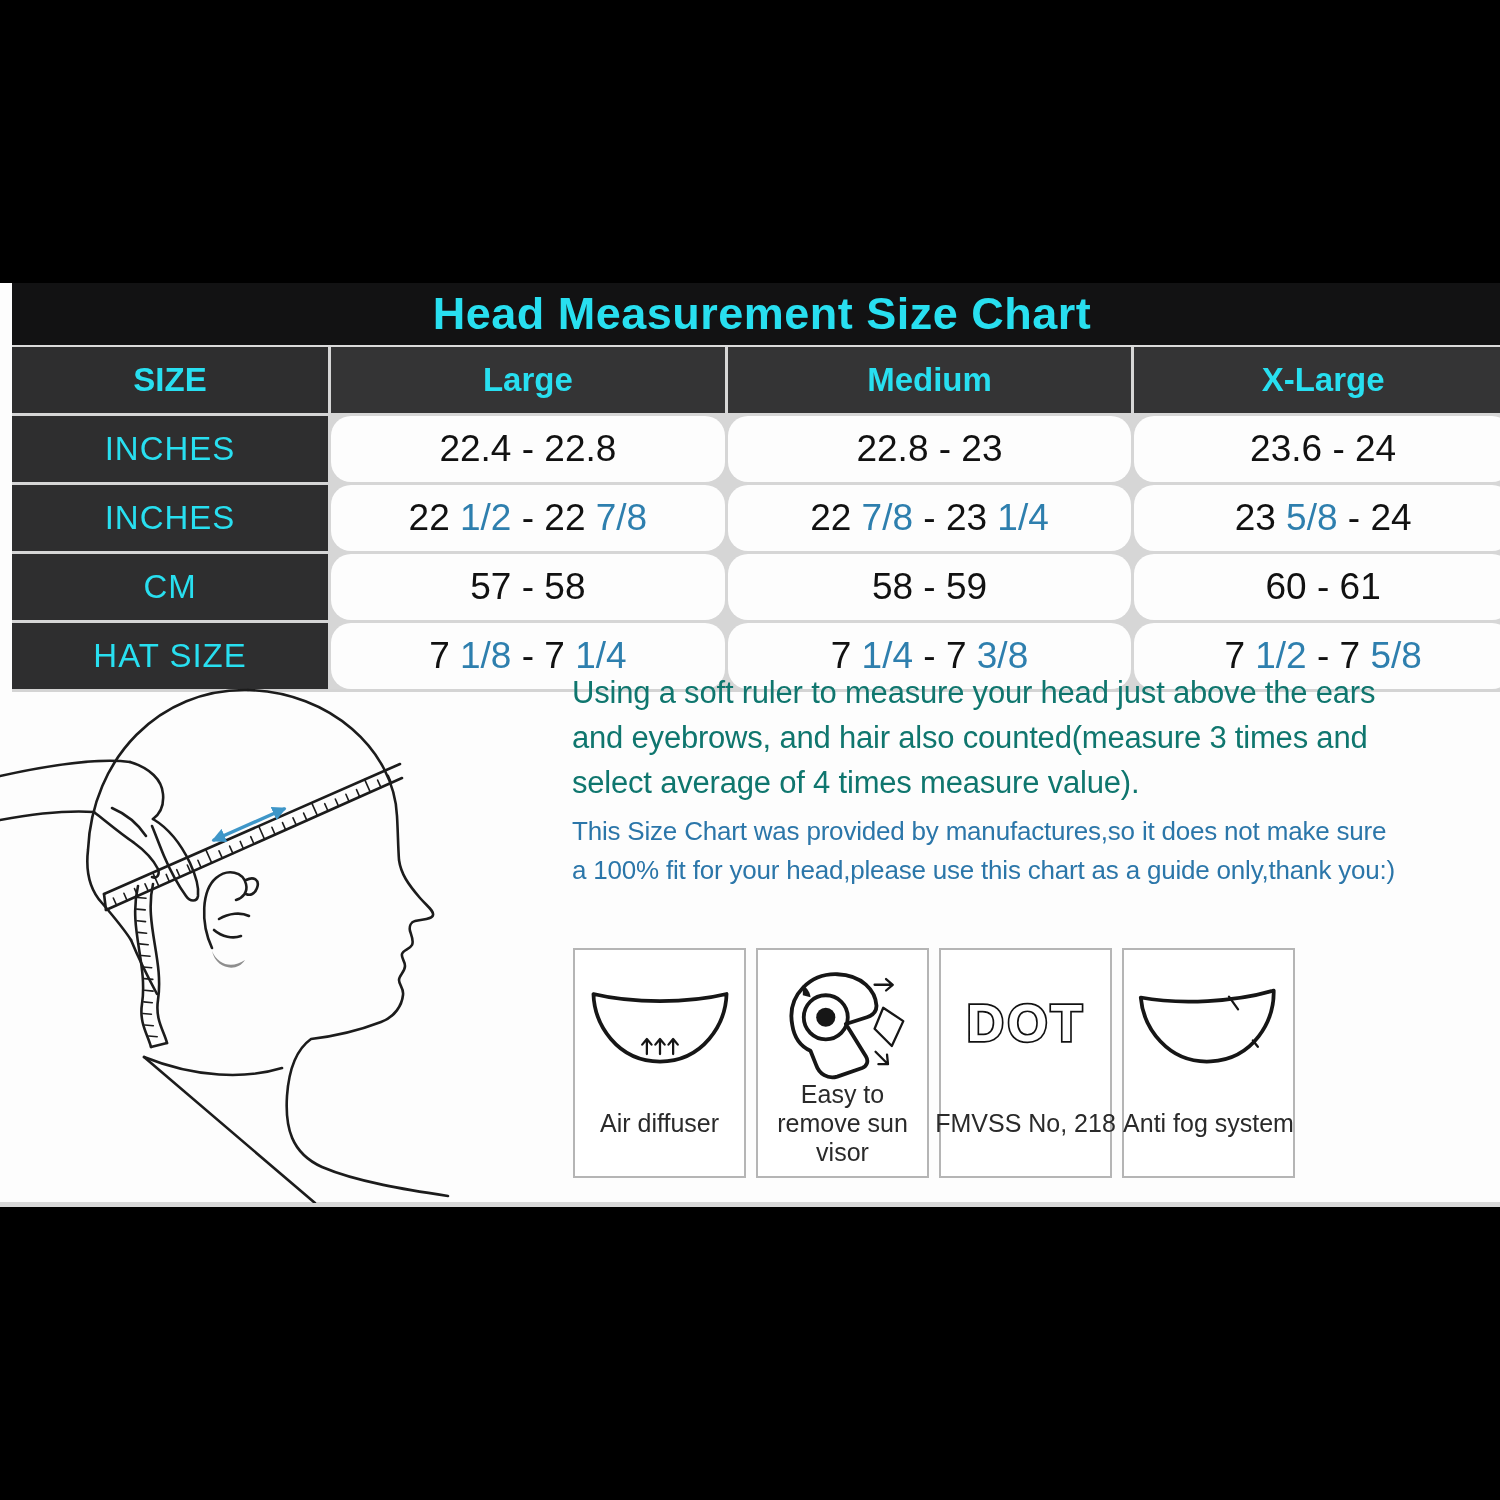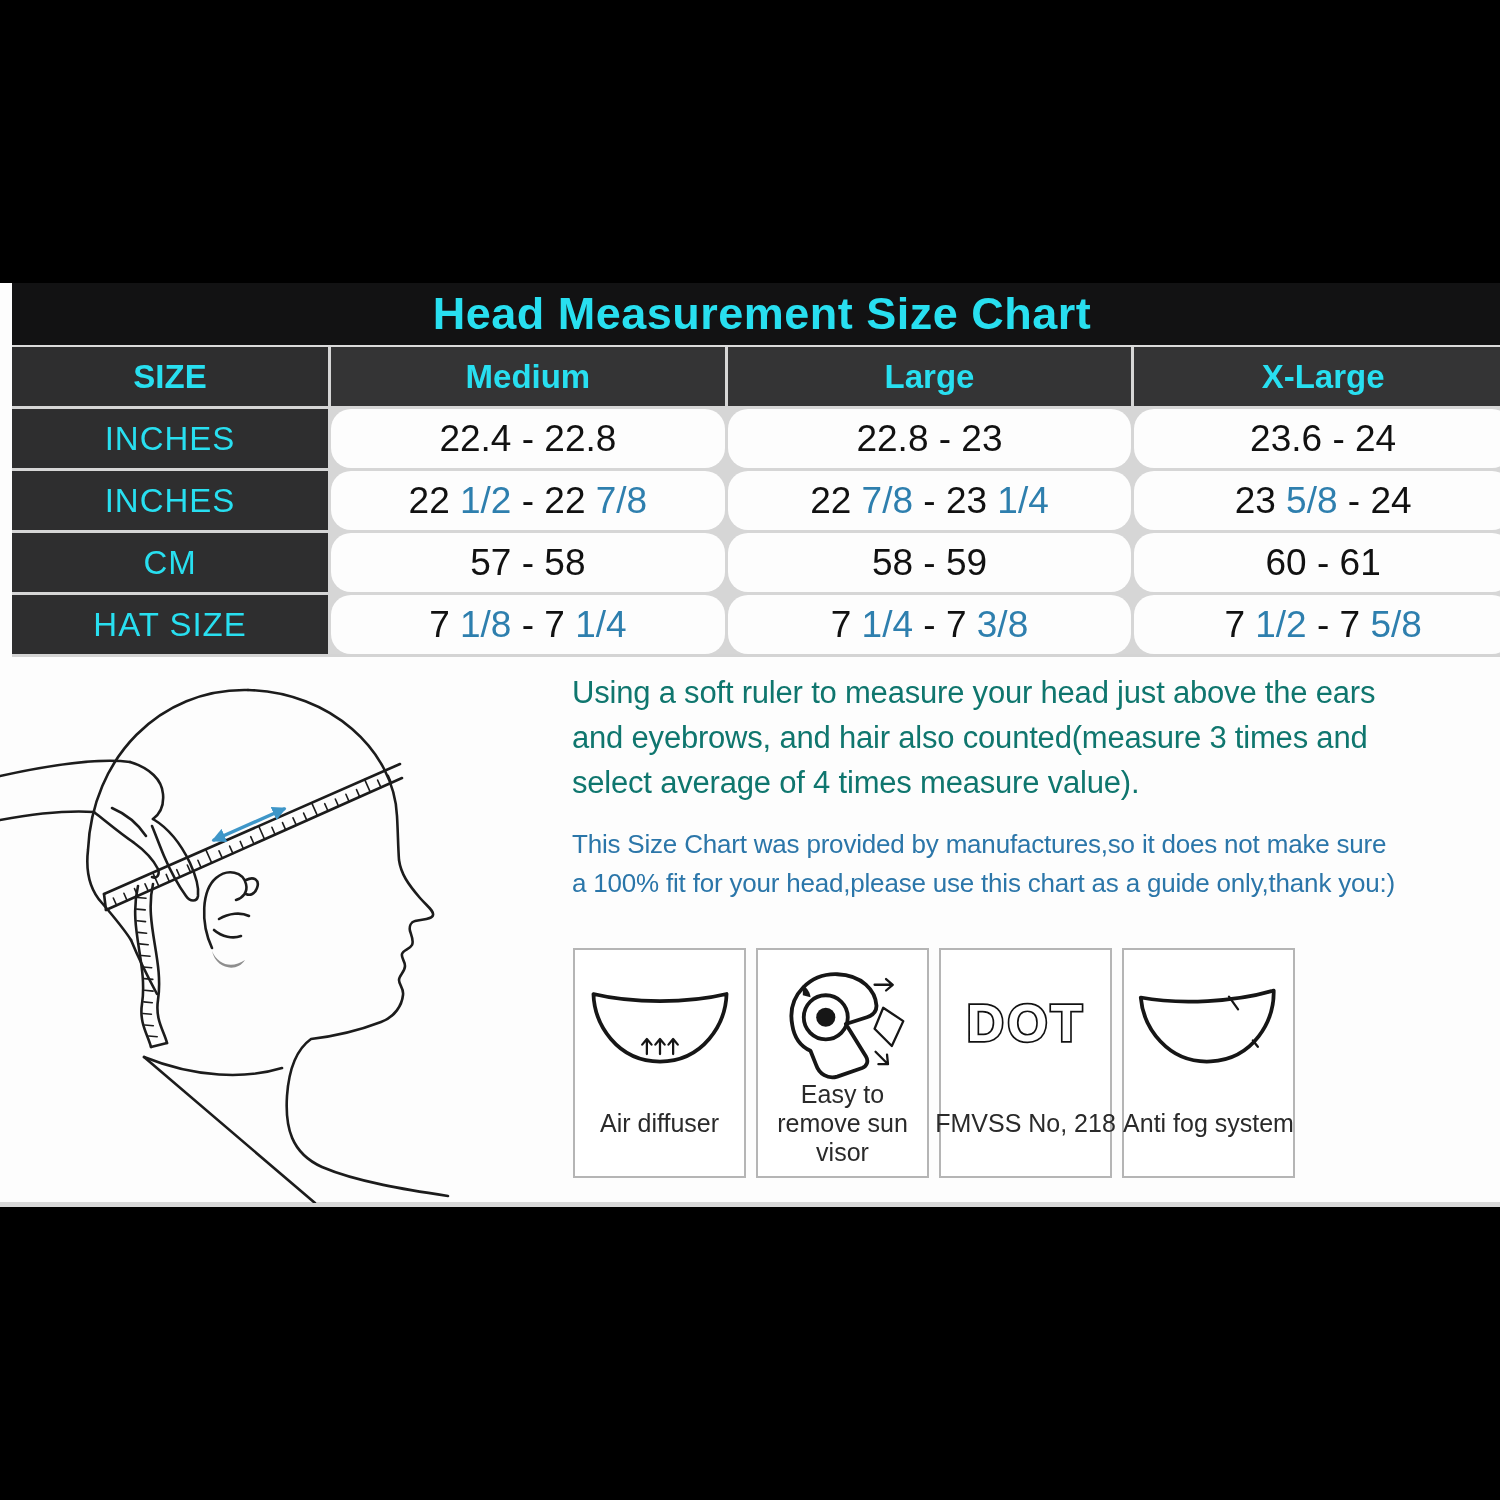--- a/index.html
+++ b/index.html
@@ -7,36 +7,36 @@
          font-family:"Liberation Sans",sans-serif;}
   
   #content{position:absolute;left:0;top:283px;width:1500px;height:924px;background:#fdfdfd;
            border-bottom:5px solid #d8d8d8;box-sizing:border-box;}
   
   #size-table{position:absolute;left:0;top:0;width:100%;padding-left:12px;}
   #title-band{height:62px;background:#121213;display:flex;align-items:center;justify-content:center;}
   #title-band span{color:#28dff0;font-size:45px;font-weight:bold;letter-spacing:.5px;}
   #table-grid{display:grid;grid-template-columns:318fr 396fr 406fr 380fr;gap:3px;
               background:#d6d6d6;border-top:2px solid #dadada;border-bottom:3px solid #d4d4d4;}
-  #table-grid .cell{height:59px;display:flex;align-items:center;justify-content:center;}
+  #table-grid .cell{height:66px;display:flex;align-items:center;justify-content:center;}
   #table-grid .th{background:#343435;color:#28dff0;font-weight:bold;font-size:33px;}
   #table-grid .th.first{background:#2e2e2f;}
   #table-grid .rl{background:#2e2e2f;color:#28dff0;font-weight:normal;font-size:33px;letter-spacing:1px;}
   #table-grid .td{background:#fdfdfd;color:#111;font-size:37px;white-space:pre;border-radius:20px;}
   #table-grid .td .frac{color:#2e7fae;}
   
   #figure-svg{position:absolute;left:0;top:375px;width:545px;height:545px;}
   .sketch path,.sketch line{stroke:#1c1c1c;stroke-width:2.6;fill:none;stroke-linecap:round;stroke-linejoin:round;}
   .sketch .fillgray{fill:#8e8e8e;stroke:none;}
   .sketch line.blue{stroke:#3e96c8;stroke-width:3.4;}
   #band-ticks line,#hang-ticks line{stroke:#1c1c1c;stroke-width:1.6;}
   
   #text-col{position:absolute;left:572px;top:387px;width:928px;}
   .main-line{font-size:31px;line-height:45px;color:#0f766e;letter-spacing:-.2px;white-space:nowrap;}
-  #note-block{margin-top:20px;}
+  #note-block{margin-top:7px;}
   .note-line{font-size:26px;line-height:39px;color:#2b76a9;letter-spacing:-.2px;white-space:nowrap;}
   
   #features{position:absolute;left:573px;top:665px;display:flex;gap:10px;}
   .fbox{width:173px;height:230px;border:2px solid #b5b5b5;background:#fff;box-sizing:border-box;
         display:flex;flex-direction:column;align-items:center;padding-top:14px;}
   .ficon{height:120px;display:flex;align-items:center;justify-content:center;}
   .ficon path,.ficon circle{stroke:#161616;stroke-width:4;fill:none;stroke-linecap:round;stroke-linejoin:round;}
   .ficon .thin{stroke-width:2.4;}
   .ficon .filldark{fill:#161616;stroke:none;}
   .fcap{height:78px;display:flex;align-items:center;justify-content:center;text-align:center;
@@ -49,22 +49,22 @@
 
 <div id="stage">
   <div id="content">
 
     <div id="size-table">
       <div id="title-band">
         <span>Head Measurement Size Chart</span>
       </div>
       <div id="table-grid">
           <div class="cell th first">SIZE</div>
+          <div class="cell th">Large</div>
           <div class="cell th">Medium</div>
-          <div class="cell th">Large</div>
           <div class="cell th">X-Large</div>
           <div class="cell rl">INCHES</div>
           <div class="cell td"><span>22.4 - 22.8</span></div>
           <div class="cell td"><span>22.8 - 23</span></div>
           <div class="cell td"><span>23.6 - 24</span></div>
           <div class="cell rl">INCHES</div>
           <div class="cell td"><span>22 </span><span class="frac">1/2</span><span> - 22 </span><span class="frac">7/8</span></div>
           <div class="cell td"><span>22 </span><span class="frac">7/8</span><span> - 23 </span><span class="frac">1/4</span></div>
           <div class="cell td"><span>23 </span><span class="frac">5/8</span><span> - 24</span></div>
           <div class="cell rl">CM</div>

